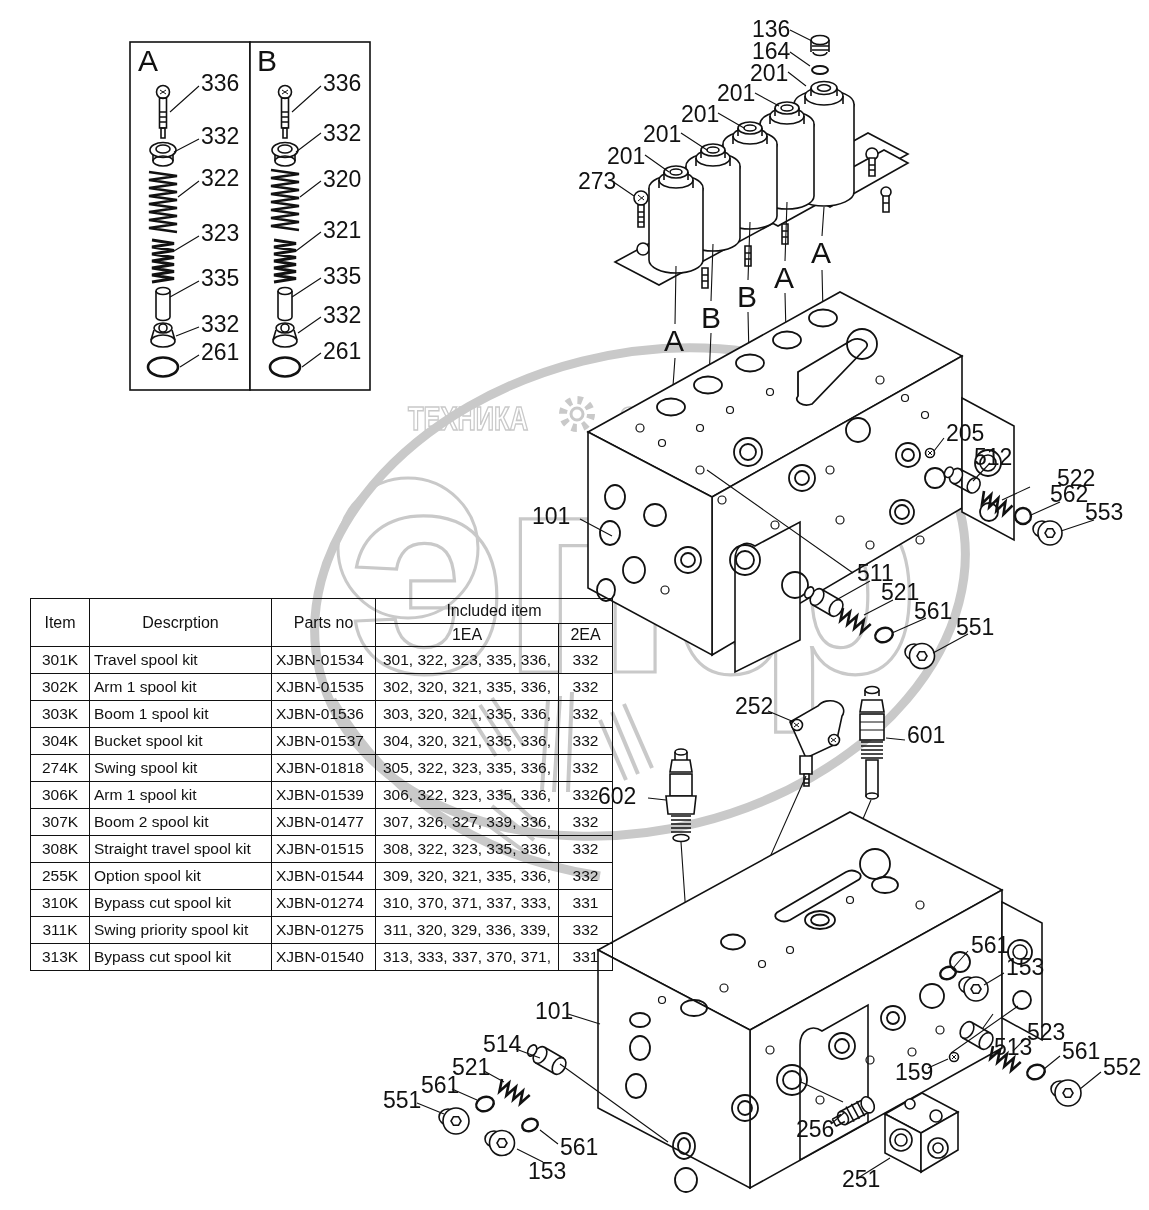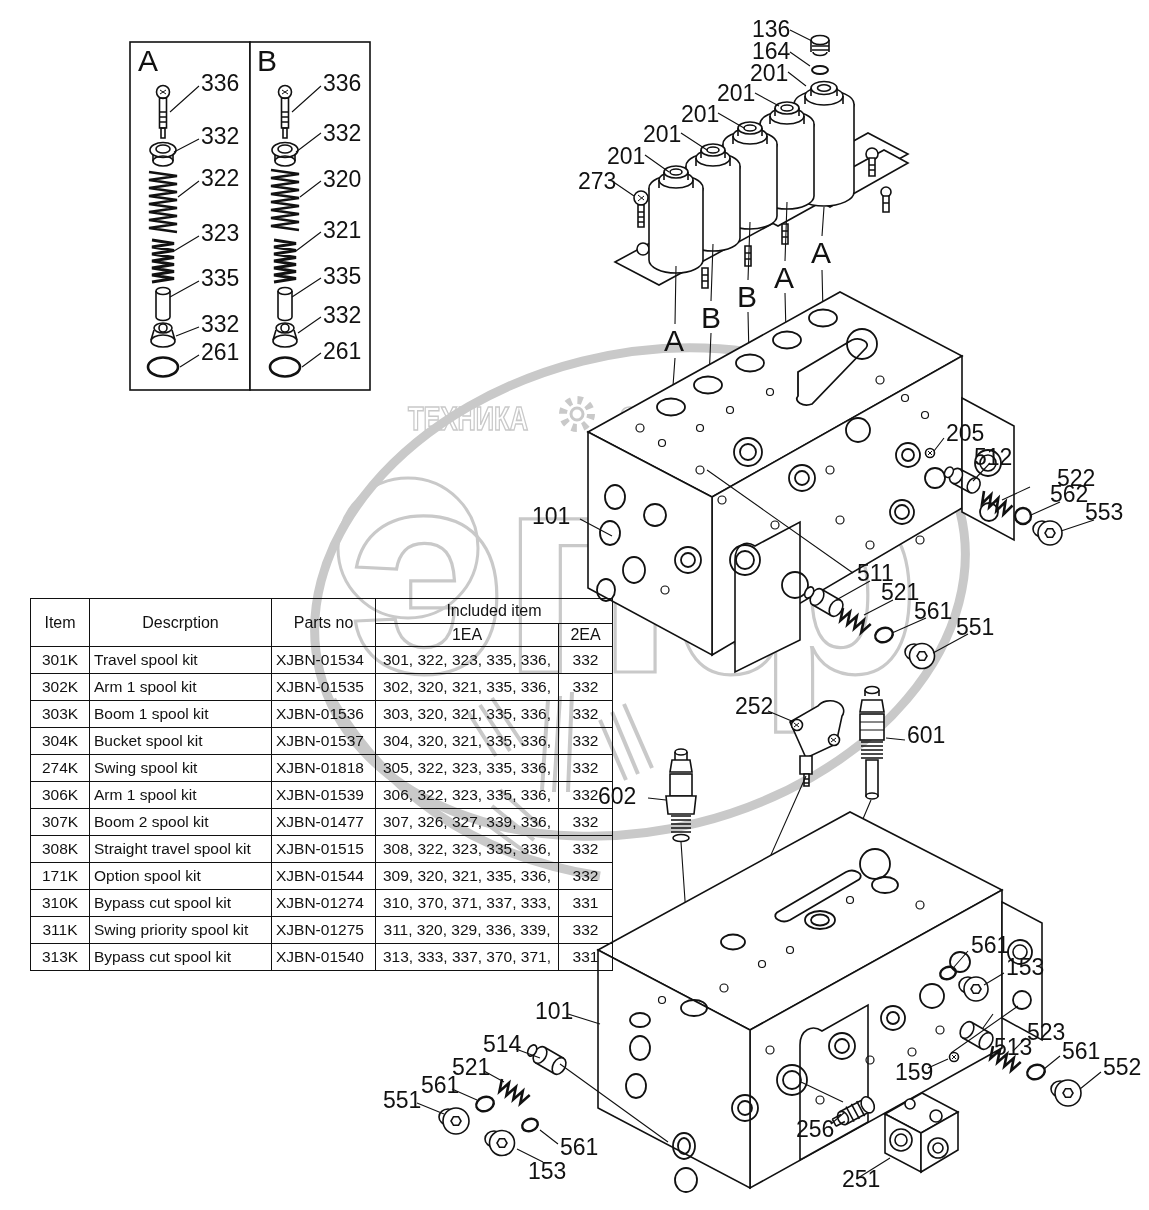--- a/index.html
+++ b/index.html
@@ -576,21 +576,21 @@
           <td class="c-inc2">332</td>
         </tr>
     <tr>
           <td class="c-item">308K</td>
           <td class="c-desc">Straight travel spool kit</td>
           <td class="c-parts">XJBN-01515</td>
           <td class="c-inc1">308, 322, 323, 335, 336,</td>
           <td class="c-inc2">332</td>
         </tr>
     <tr>
-          <td class="c-item">171K</td>
+          <td class="c-item">255K</td>
           <td class="c-desc">Option spool kit</td>
           <td class="c-parts">XJBN-01544</td>
           <td class="c-inc1">309, 320, 321, 335, 336,</td>
           <td class="c-inc2">332</td>
         </tr>
     <tr>
           <td class="c-item">310K</td>
           <td class="c-desc">Bypass cut spool kit</td>
           <td class="c-parts">XJBN-01274</td>
           <td class="c-inc1">310, 370, 371, 337, 333,</td>

